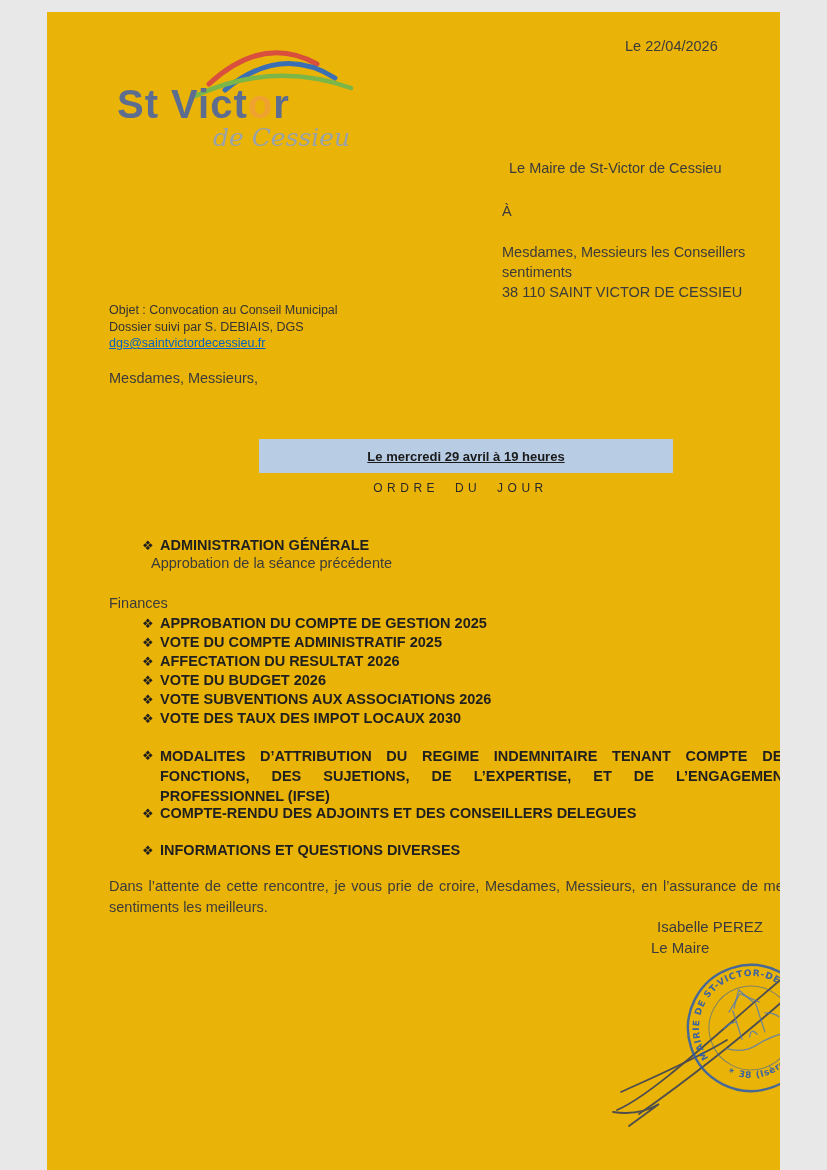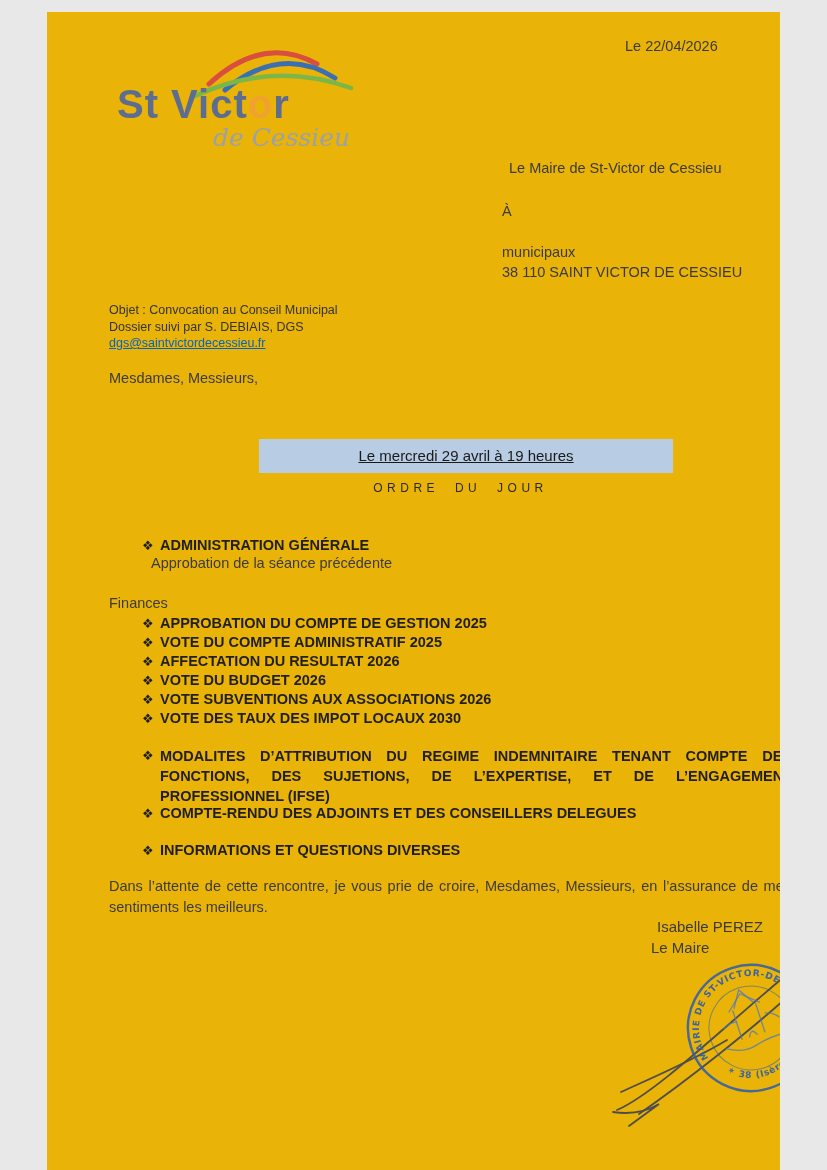--- a/index.html
+++ b/index.html
@@ -30,21 +30,21 @@
   .reference { left:62px; top:290px; font-size:12.5px; line-height:16.5px; color:#333; }
   .email-link { color:#0563c1; text-decoration:underline; cursor:pointer; }
 
   .salutation { left:62px; top:358px; }
   .intro { left:66px; top:389px; }
 
   .banner {
     left:212px; top:427px; width:414px; height:34px;
     background:#b8cce4; text-align:center; line-height:34px;
   }
-  .banner span { font-weight:normal; text-decoration:underline; color:#1a1a1a; font-size:15px; }
+  .banner span { font-weight:bold; text-decoration:underline; color:#1a1a1a; font-size:13px; }
 
   .agenda-heading {
     left:0; top:469px; width:827px; text-align:center;
     font-size:12px; color:#2a2a2a; letter-spacing:4.5px; word-spacing:8px;
   }
 
   .item-row { position:absolute; display:flex; align-items:flex-start; }
   .bullet { width:18px; flex:0 0 18px; font-size:13px; color:#1f1f1f; line-height:19px; }
   .item-text { line-height:19.3px; }
 
@@ -93,21 +93,22 @@
       <text x="6" y="80" class="logo-name"><tspan>St Vict</tspan><tspan class="logo-o">o</tspan><tspan>r</tspan></text>
       <text x="102" y="108" class="logo-sub">de Cessieu</text>
     </svg>
   </div>
 
   <div class="abs sender">Le Maire de St-Victor de Cessieu</div>
 
   <div class="abs recipient-intro">À</div>
 
   <div class="abs recipient">
-    <div>municipaux</div>
+    <div>Mesdames, Messieurs les Conseillers</div>
+    <div>sentiments</div>
     <div>38 110 SAINT VICTOR DE CESSIEU</div>
   </div>
 
   <div class="abs reference">
     <div>Objet : Convocation au Conseil Municipal</div>
     <div>Dossier suivi par S. DEBIAIS, DGS</div>
     <div><a class="email-link">dgs@saintvictordecessieu.fr</a></div>
   </div>
 
   <div class="abs salutation">Mesdames, Messieurs,</div>

